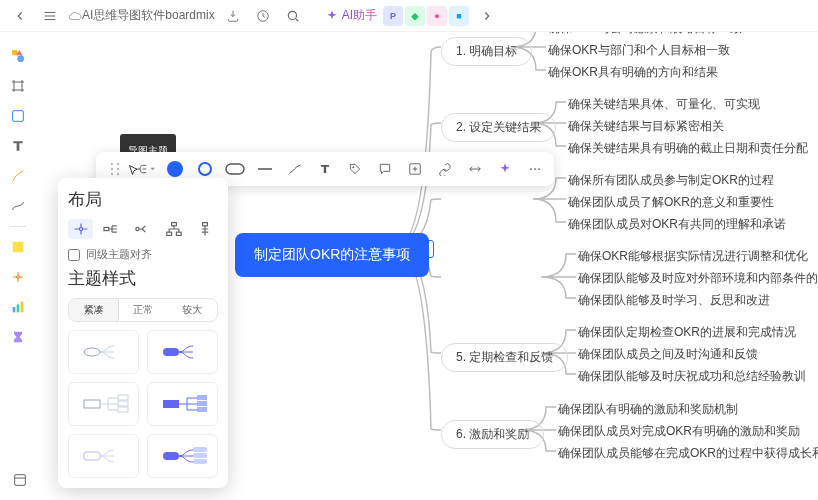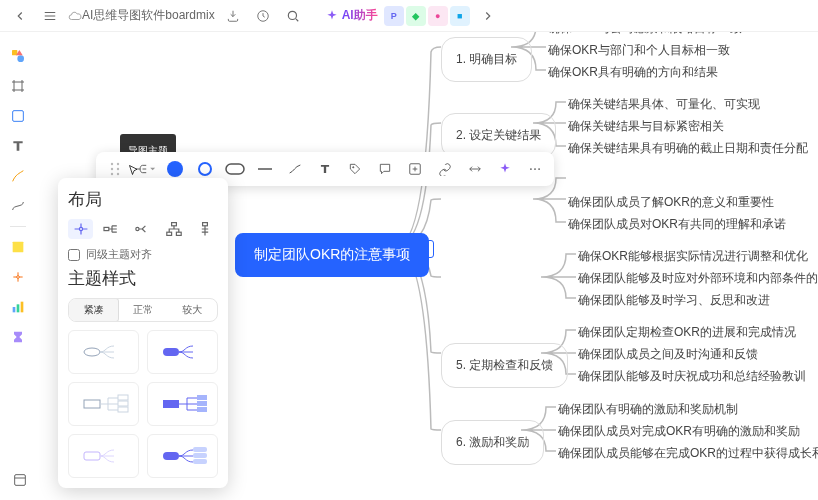--- a/index.html
+++ b/index.html
@@ -1,36 +1,36 @@
 <!DOCTYPE html>
 <html><head>
 <meta charset="utf-8">
 <style>
 *{margin:0;padding:0;box-sizing:border-box;font-family:-apple-system,BlinkMacSystemFont,"Segoe UI",sans-serif}
 body{background:#fff;width:818px;height:500px;overflow:hidden;position:relative;color:#333}
 .topbar{height:32px;display:flex;align-items:center;padding:0 8px;gap:6px;border-bottom:1px solid #f0f0f0}
 .tb-btn{width:24px;height:24px;display:flex;align-items:center;justify-content:center;border-radius:4px;cursor:pointer;color:#666}
 .tb-title{font-size:12px;color:#666;display:flex;align-items:center;gap:0}
 .cloud-icon{width:14px;height:14px;fill:#999}
-.ai-badge{display:flex;align-items:center;gap:3px;font-size:12px;font-weight:700}
+.ai-badge{display:flex;align-items:center;gap:3px;font-size:12px;font-weight:400}
 .ai-text{background:linear-gradient(90deg,#6B46FF,#FF4690);-webkit-background-clip:text;background-clip:text;color:transparent}
 .top-icons{display:flex;gap:2px;align-items:center}
 .ti{width:20px;height:20px;border-radius:4px;display:flex;align-items:center;justify-content:center;font-size:9px;font-weight:600}
 .left-toolbar{position:absolute;left:4px;top:40px;width:28px;display:flex;flex-direction:column;gap:6px;align-items:center;padding:4px 0}
 .lt-item{width:24px;height:24px;display:flex;align-items:center;justify-content:center;border-radius:4px;cursor:pointer}
 .lt-item svg{width:16px;height:16px}
 .lt-divider{width:16px;height:1px;background:#e5e5e5;margin:2px 0}
 .bottom-left{position:absolute;left:8px;bottom:8px}
 .canvas{position:absolute;left:36px;top:32px;right:0;bottom:0;overflow:hidden}
 .mindmap{position:relative;width:100%;height:100%}
 .center-node{position:absolute;left:200px;top:202px;background:#2563FF;color:#fff;padding:10px 16px;border-radius:6px;font-size:14px;font-weight:500;white-space:nowrap;border:2px solid #2563FF}
 .center-node::after{content:"";position:absolute;inset:-3px;border:2px solid #2563FF;border-radius:8px;pointer-events:none}
 .add-btn{position:absolute;left:380px;top:208px;width:18px;height:18px;border:1px solid #2563FF;border-radius:3px;display:flex;align-items:center;justify-content:center;color:#2563FF;font-size:13px;cursor:pointer}
 .branch{position:absolute;white-space:nowrap;font-size:12px}
-.branch-label{display:inline-block;border:1px solid #ddd;border-radius:14px;padding:13px 14px;font-size:12px;color:#444}
+.branch-label{display:inline-block;border:1px solid #ddd;border-radius:14px;padding:5px 14px;font-size:12px;color:#444}
 .leaf{position:absolute;white-space:nowrap;font-size:12px;color:#444}
 svg.lines{position:absolute;inset:0;width:100%;height:100%;pointer-events:none}
 svg.lines path{stroke:#bbb;stroke-width:1.5;fill:none}
 .float-toolbar{position:absolute;left:96px;top:152px;background:#fff;border-radius:8px;box-shadow:0 2px 12px rgba(0,0,0,.15);padding:6px 8px;display:flex;align-items:center;gap:8px}
 .ft-item{width:22px;height:22px;display:flex;align-items:center;justify-content:center;cursor:pointer;border-radius:4px;color:#555}
 .ft-color{width:16px;height:16px;border-radius:50%;background:#2563FF}
 .ft-circle{width:14px;height:14px;border:2px solid #2563FF;border-radius:50%}
 .tooltip{position:absolute;left:120px;top:134px;background:#333;color:#fff;font-size:10px;padding:10px 8px;border-radius:3px}
 .tooltip::after{content:"";position:absolute;bottom:-4px;left:12px;border:4px solid transparent;border-top-color:#333}
 .layout-panel{position:absolute;left:58px;top:178px;width:170px;background:#fff;border-radius:8px;box-shadow:0 4px 20px rgba(0,0,0,.18);padding:10px;font-size:11px}
@@ -196,20 +196,21 @@
     <div class="branch" style="left:405px;top:5px"><span class="branch-label">1. 明确目标</span></div>
     <div class="leaf" style="left:512px;top:-12px">确保OKR与公司愿景和战略目标一致</div>
     <div class="leaf" style="left:512px;top:10px">确保OKR与部门和个人目标相一致</div>
     <div class="leaf" style="left:512px;top:32px">确保OKR具有明确的方向和结果</div>
 
     <div class="branch" style="left:405px;top:81px"><span class="branch-label">2. 设定关键结果</span></div>
     <div class="leaf" style="left:532px;top:64px">确保关键结果具体、可量化、可实现</div>
     <div class="leaf" style="left:532px;top:86px">确保关键结果与目标紧密相关</div>
     <div class="leaf" style="left:532px;top:108px">确保关键结果具有明确的截止日期和责任分配</div>
 
+    <div class="leaf" style="left:532px;top:140px">确保所有团队成员参与制定OKR的过程</div>
     <div class="leaf" style="left:532px;top:162px">确保团队成员了解OKR的意义和重要性</div>
     <div class="leaf" style="left:532px;top:184px">确保团队成员对OKR有共同的理解和承诺</div>
 
     <div class="leaf" style="left:542px;top:216px">确保OKR能够根据实际情况进行调整和优化</div>
     <div class="leaf" style="left:542px;top:238px">确保团队能够及时应对外部环境和内部条件的变化</div>
     <div class="leaf" style="left:542px;top:260px">确保团队能够及时学习、反思和改进</div>
 
     <div class="branch" style="left:405px;top:311px"><span class="branch-label">5. 定期检查和反馈</span></div>
     <div class="leaf" style="left:542px;top:292px">确保团队定期检查OKR的进展和完成情况</div>
     <div class="leaf" style="left:542px;top:314px">确保团队成员之间及时沟通和反馈</div>

